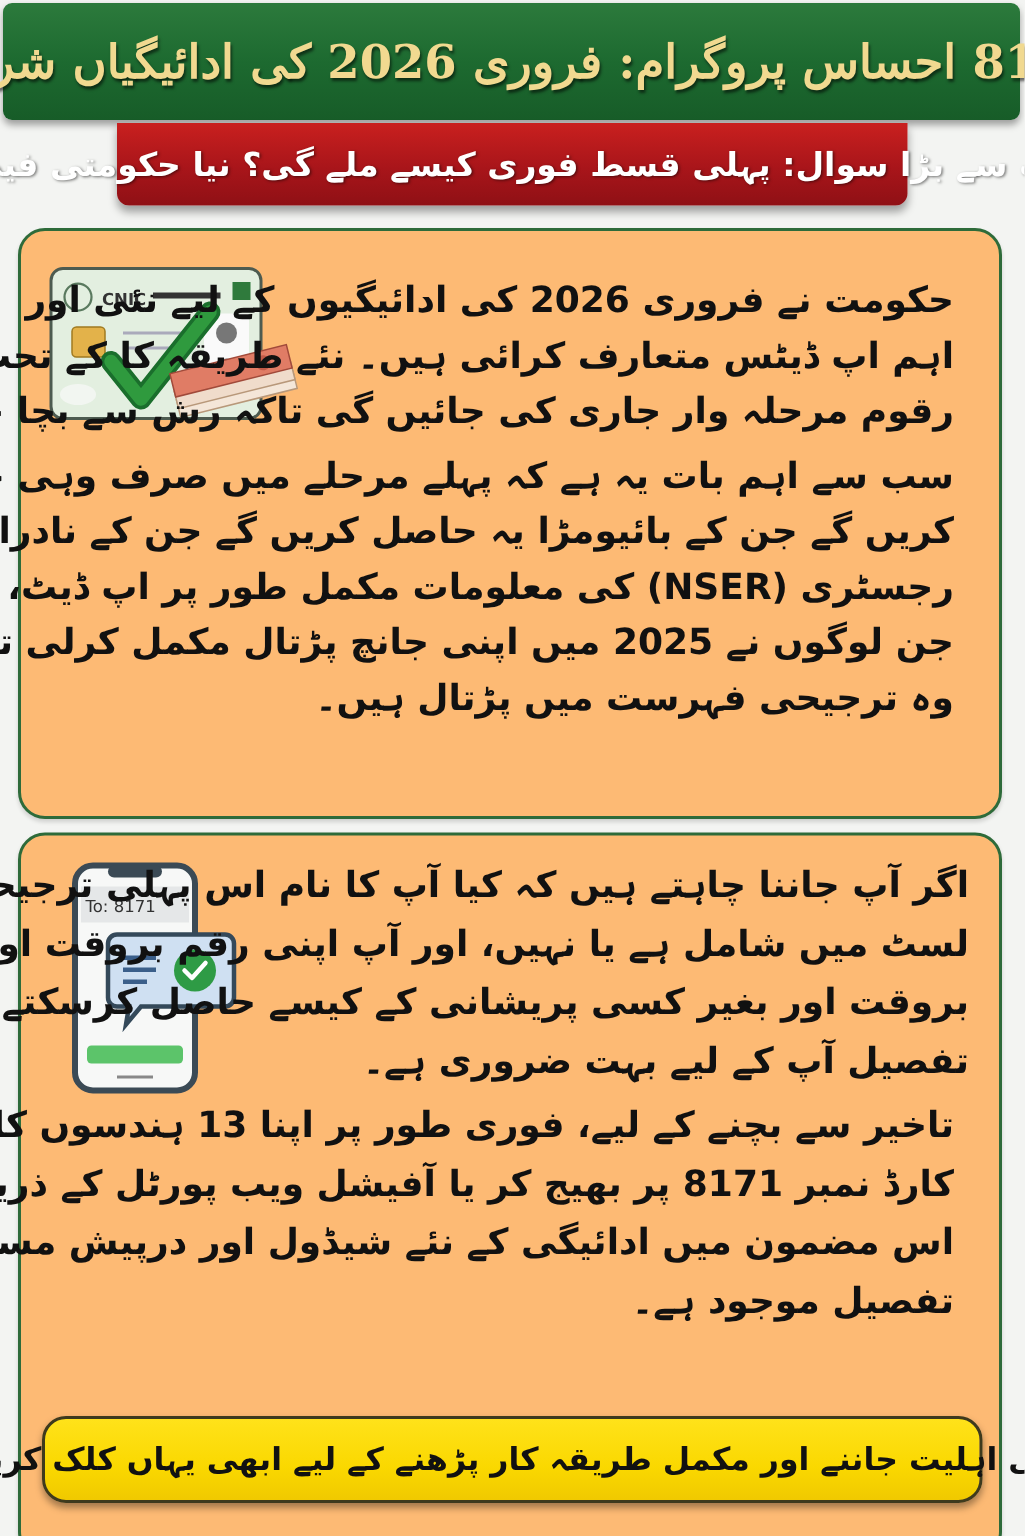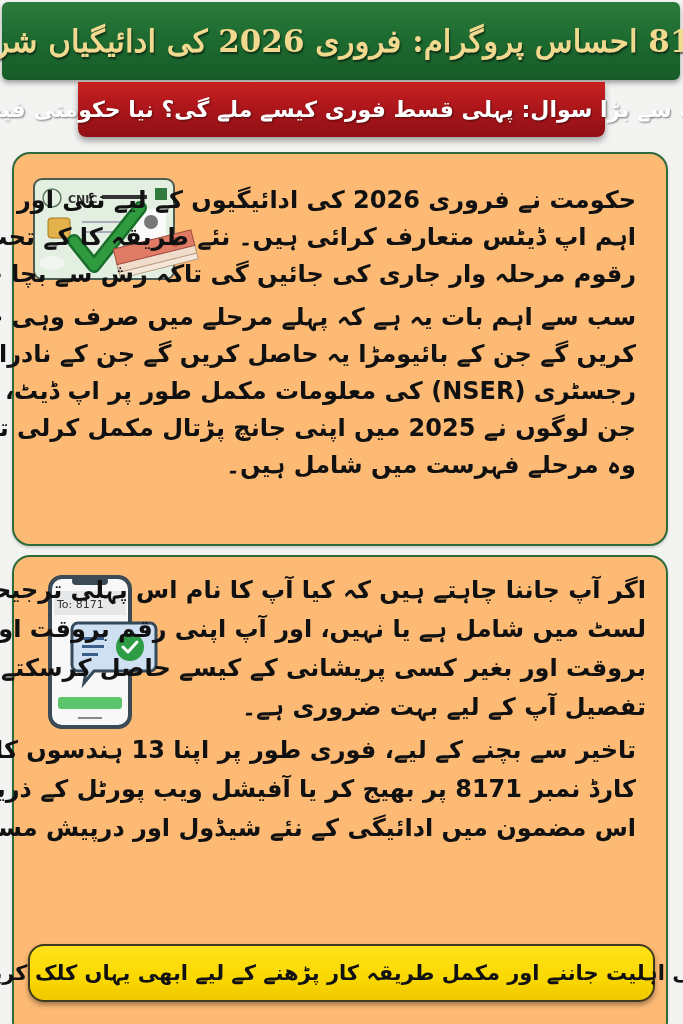--- a/index.html
+++ b/index.html
@@ -122,21 +122,21 @@
     <span class="line">حکومت نے فروری 2026 کی ادائیگیوں کے لیے نئی اور</span>
     <span class="line">اہم اپ ڈیٹس متعارف کرائی ہیں۔ نئے طریقہ کا کے تحت،</span>
     <span class="line">رقوم مرحلہ وار جاری کی جائیں گی تاکہ رش سے بچا جاسکے۔</span>
   </div>
 
   <div class="para p-bottom">
     <span class="line">سب سے اہم بات یہ ہے کہ پہلے مرحلے میں صرف وہی خاندان ادائیگیاں حاصل</span>
     <span class="line">کریں گے جن کے بائیومڑا یہ حاصل کریں گے جن کے نادرا ریکارڈز اور احساس</span>
     <span class="line">رجسٹری (NSER) کی معلومات مکمل طور پر اپ ڈیٹ، تصدیق شدہ اور درست ہیں۔</span>
     <span class="line">جن لوگوں نے 2025 میں اپنی جانچ پڑتال مکمل کرلی تھی، وہ ترنیمن کھئ،</span>
-    <span class="line">وہ مرحلے فہرست میں شامل ہیں۔</span>
+    <span class="line">وہ ترجیحی فہرست میں پڑتال ہیں۔</span>
   </div>
 </div>
 
 <div class="card card2">
   <svg class="phone-illus" viewBox="0 0 120 158">
     <rect x="8" y="4" width="80" height="150" rx="12" fill="#f7f8f7" stroke="#3b4a55" stroke-width="4"></rect>
     <rect x="30" y="4" width="36" height="8" rx="4" fill="#3b4a55"></rect>
     <rect x="12" y="18" width="72" height="24" fill="#e5e7e8"></rect>
     <text x="15" y="35" font-family="DejaVu Sans, sans-serif" font-size="11" fill="#333">To: 8171</text>
     <path d="M36 50 H108 A6 6 0 0 1 114 56 V92 A6 6 0 0 1 108 98 H52 L42 110 L44 98 H36 A6 6 0 0 1 30 92 V56 A6 6 0 0 1 36 50 Z" fill="#cfe0f2" stroke="#34495a" stroke-width="3"></path>
@@ -153,18 +153,19 @@
     <span class="line">اگر آپ جاننا چاہتے ہیں کہ کیا آپ کا نام اس پہلی ترجیحی لسٹ</span>
     <span class="line">لسٹ میں شامل ہے یا نہیں، اور آپ اپنی رقم بروقت اور بغیر کسی</span>
     <span class="line">بروقت اور بغیر کسی پریشانی کے کیسے حاصل کرسکتے ہیں، تو یہ</span>
     <span class="line">تفصیل آپ کے لیے بہت ضروری ہے۔</span>
   </div>
 
   <div class="para p-bottom">
     <span class="line">تاخیر سے بچنے کے لیے، فوری طور پر اپنا 13 ہندسوں کا شناختی کارڈ نمبر 8171</span>
     <span class="line">کارڈ نمبر 8171 پر بھیج کر یا آفیشل ویب پورٹل کے ذریعے اپنا اسٹیٹس چیک کریں۔</span>
     <span class="line">اس مضمون میں ادائیگی کے نئے شیڈول اور درپیش مسائل کے آسان حل کی مکمل</span>
+    <span class="line">تفصیل موجود ہے۔</span>
   </div>
 </div>
 
 <div class="cta-button">
   <span class="cta-text">اپنی اہلیت جاننے اور مکمل طریقہ کار پڑھنے کے لیے ابھی یہاں کلک کریں!</span>
 </div>
 
 </body></html>

